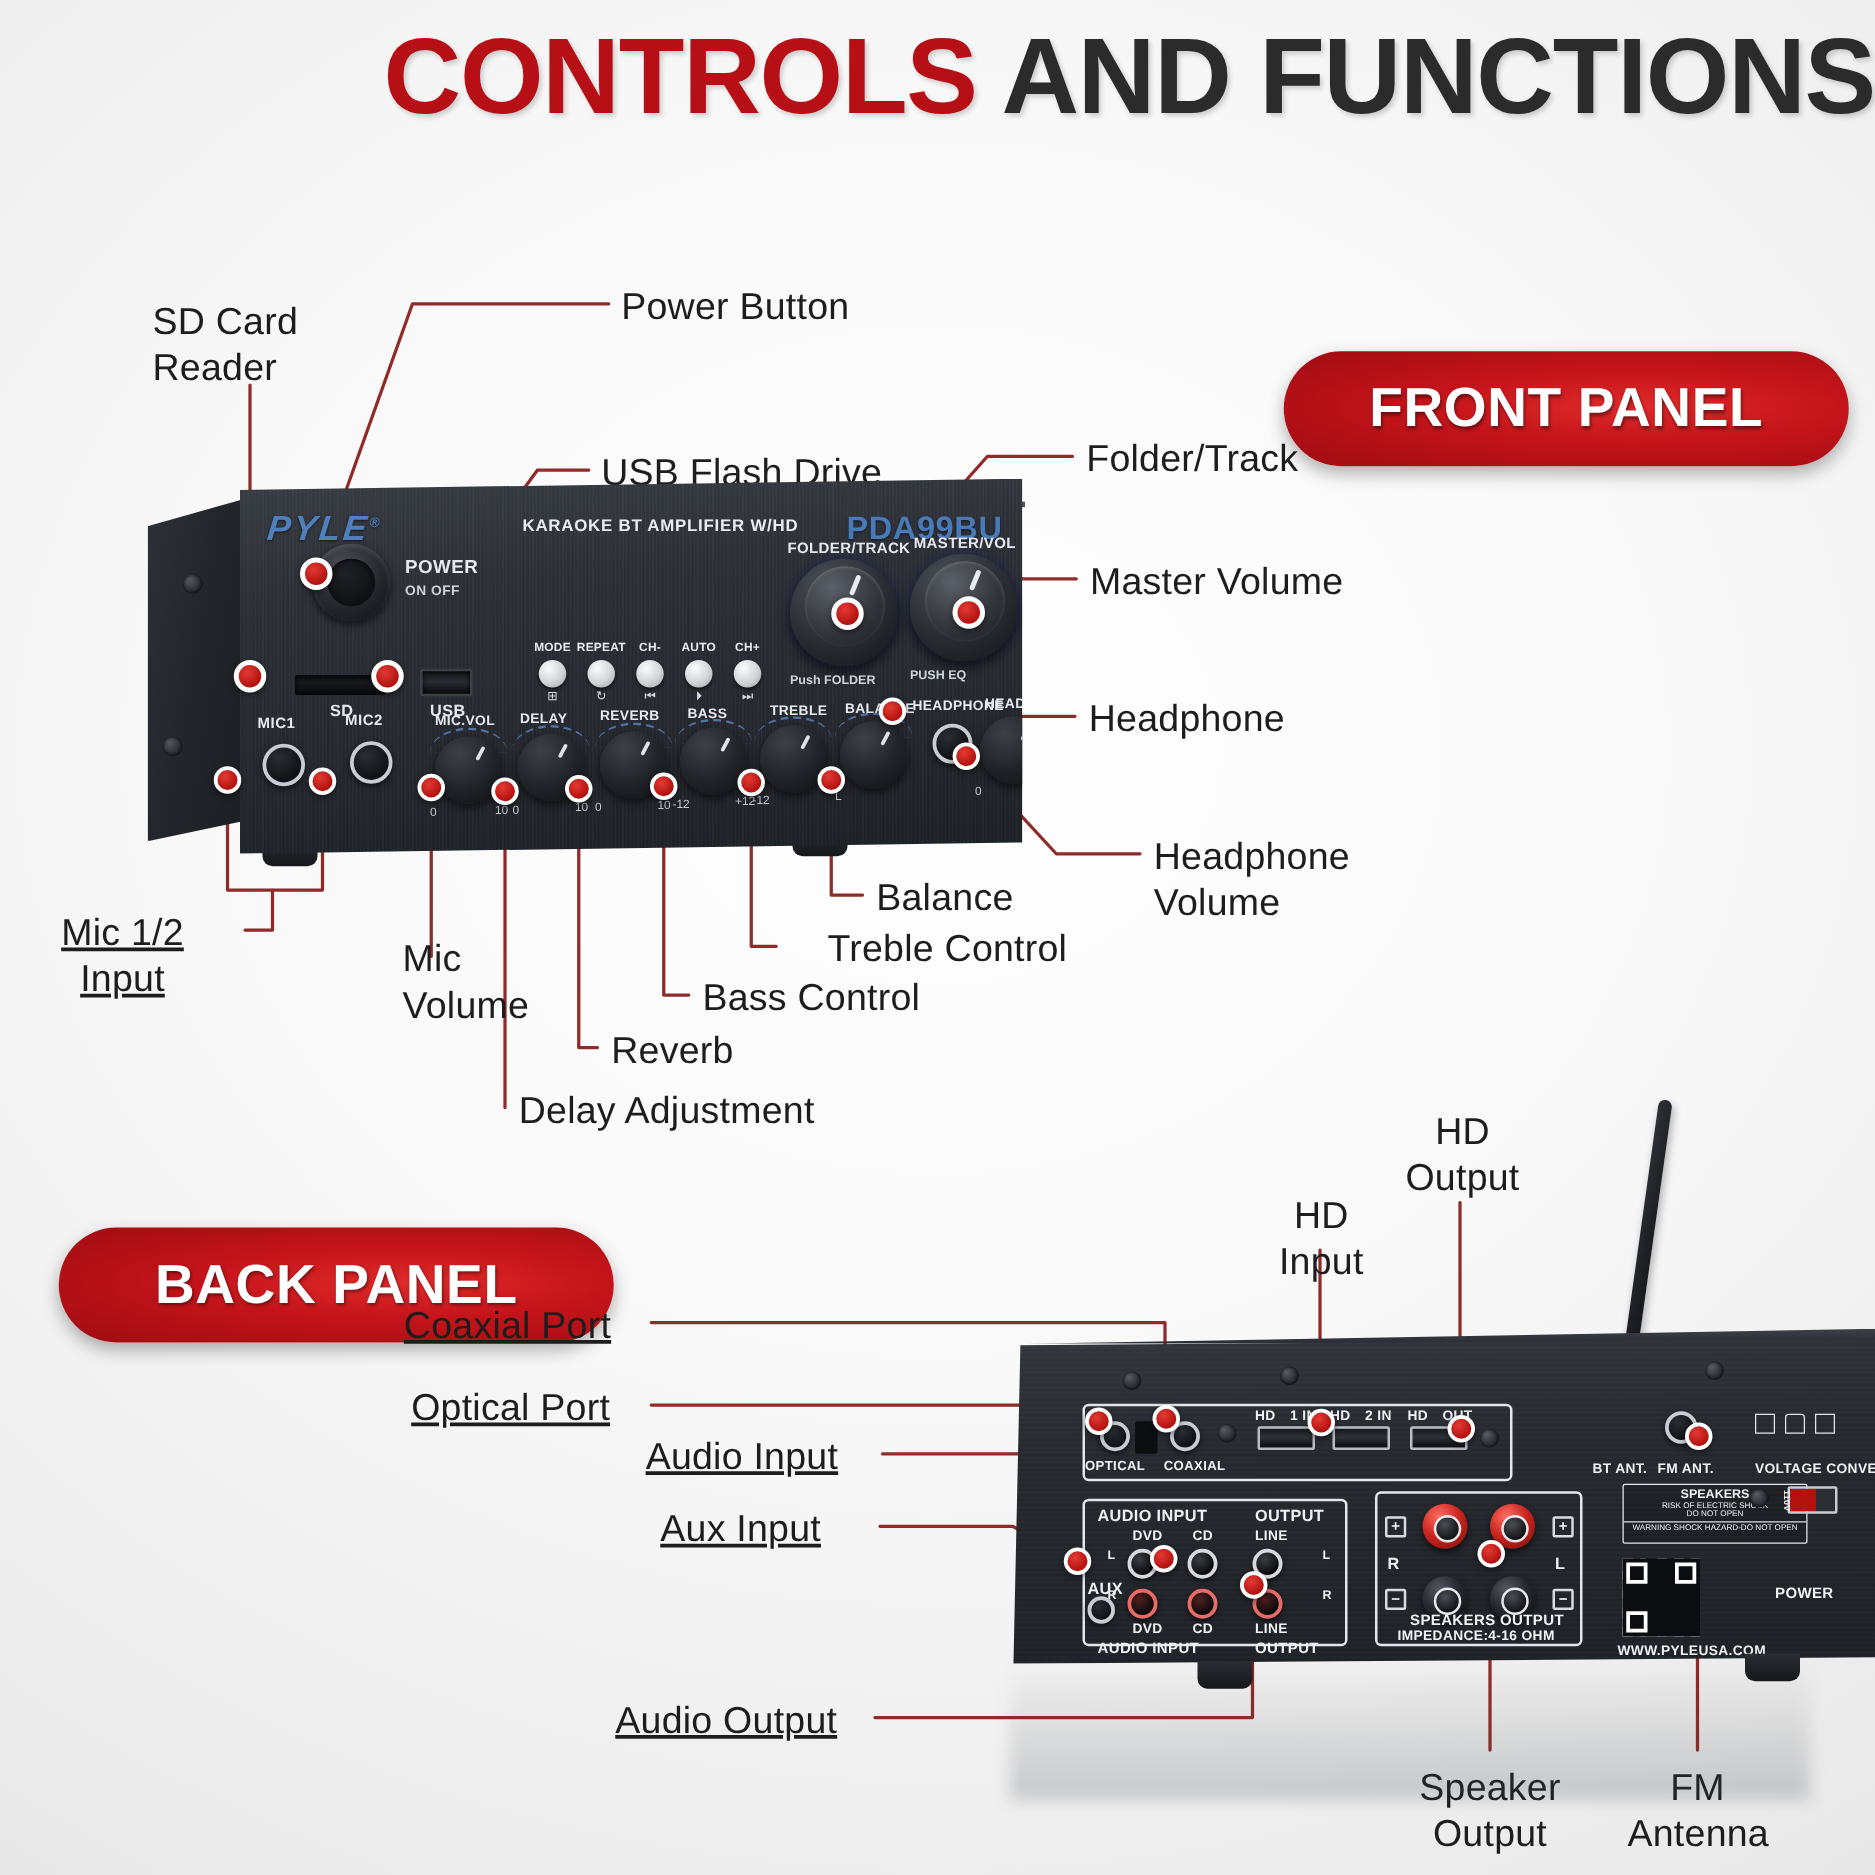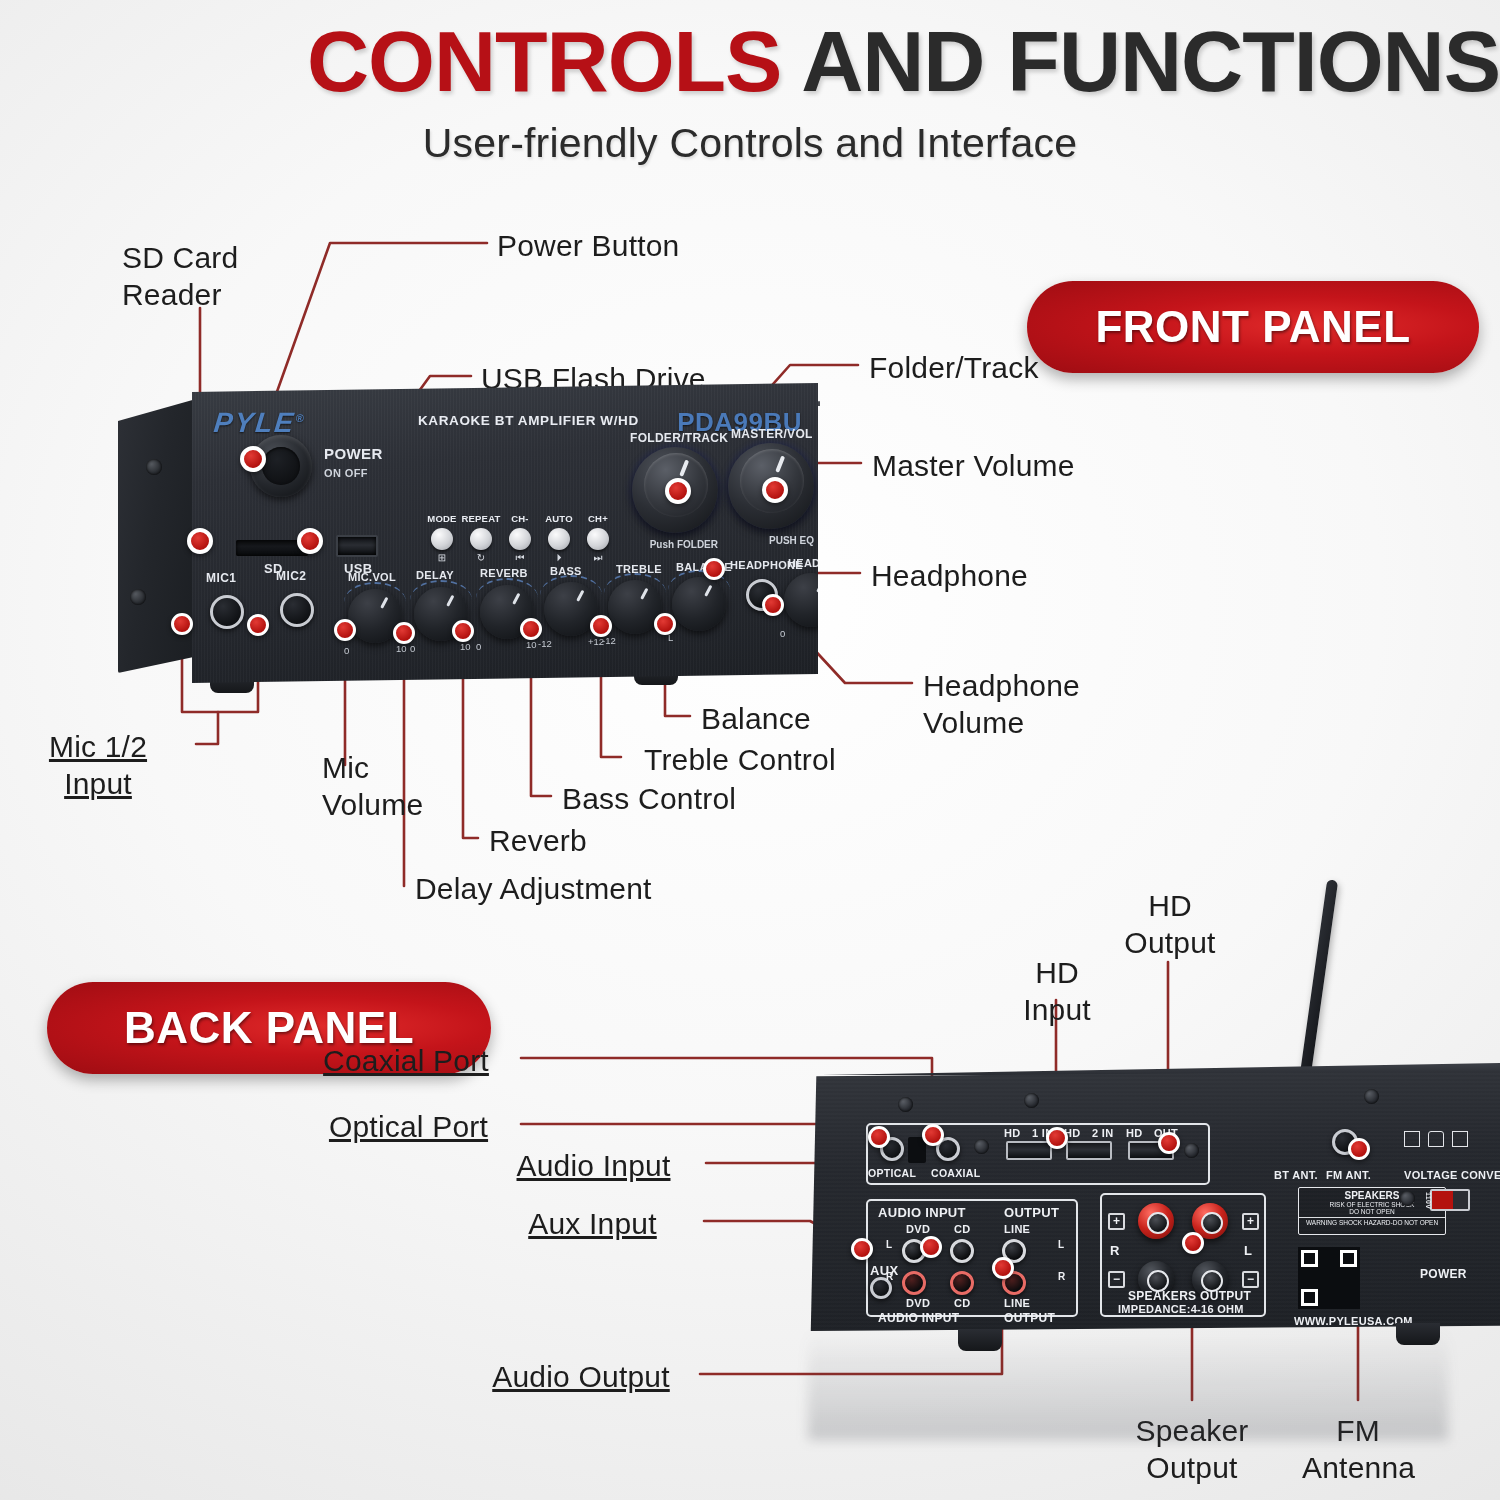--- a/index.html
+++ b/index.html
@@ -153,21 +153,21 @@
   .bigknob .face {
     position:absolute; left:12px; top:6px; width:64px; height:64px; border-radius:50%;
     background: radial-gradient(circle at 34% 26%, #5b5f67 0%, #34373d 55%, #1a1c21 100%);
     box-shadow: inset 0 1px 3px rgba(255,255,255,.2);
   }
   .bigknob .tick {
     position:absolute; left:47px; top:12px; width:4px; height:17px; border-radius:2px;
     background:#e8ebf0; transform: rotate(22deg); transform-origin: 50% 100%;
   }
   .knob-cap { position:absolute; font-size: 12px; font-weight:bold; color:#e6e9ef; letter-spacing:.3px; }
-  .knob-push { position:absolute; font-size: 10px; font-weight:bold; color:#cfd4dc; text-align:right; line-height:1.15; }
+  .knob-push { position:absolute; font-size: 10px; font-weight:bold; color:#cfd4dc; text-align:left; line-height:1.15; }
 
   
   .smallknob { position:absolute; width: 54px; height: 54px; }
   .smallknob .sbody {
     position:absolute; width:54px; height:54px; border-radius:50%;
     background: radial-gradient(circle at 36% 26%, #3d4047 0%, #212429 52%, #0e1013 100%);
     box-shadow: 0 3px 7px rgba(0,0,0,.62);
   }
   .smallknob .stick {
     position:absolute; left:32px; top:7px; width:3px; height:12px; border-radius:2px;
@@ -263,21 +263,20 @@
     position:absolute; left: 808px; top: 1330px; width: 640px; height: 110px;
     background: linear-gradient(180deg, rgba(60,64,72,.22), rgba(60,64,72,0));
     filter: blur(6px); transform: scaleY(-1);
   }
 </style>
 </head>
 <body>
 
 <div id="header">
   <div id="title"><span class="red">CONTROLS</span><span class="dark"> AND FUNCTIONS</span></div>
-  <div id="subtitle">User-friendly Controls and Interface</div>
 </div>
 
 <svg id="leaders" viewBox="0 0 1500 1500">
   <g stroke="#8f2b28" stroke-width="2.6" fill="none" stroke-linejoin="round" stroke-linecap="round">
 
     <path d="M200,308 L200,540"></path>
 
     <path d="M487,243 L330,243 L253,459"></path>
 
     <path d="M471,376 L430,376 L310,541"></path>
@@ -337,21 +336,21 @@
 <div class="callout" style="left:871px;  top:558px;">Headphone</div>
 <div class="callout" style="left:923px;  top:668px;">Headphone
 Volume</div>
 <div class="callout r" style="left:10px; top:729px; width:176px;">Mic 1/2
 Input</div>
 <div class="callout" style="left:322px;  top:750px; width:110px;">Mic
 Volume</div>
 <div class="callout" style="left:415px;  top:871px;">Delay Adjustment</div>
 <div class="callout" style="left:489px;  top:823px;">Reverb</div>
 <div class="callout" style="left:562px;  top:781px;">Bass Control</div>
-<div class="callout" style="left:644px;  top:742px;">Treble Control</div>
+<div class="callout" style="left:662px;  top:742px;">Treble Control</div>
 <div class="callout" style="left:701px;  top:701px;">Balance</div>
 
 <div class="callout r" style="left:300px; top:1043px; width:212px;">Coaxial Port</div>
 <div class="callout r" style="left:305px; top:1109px; width:207px;">Optical Port</div>
 <div class="callout r" style="left:490px; top:1148px; width:207px;">Audio Input</div>
 <div class="callout r" style="left:490px; top:1206px; width:205px;">Aux Input</div>
 <div class="callout r" style="left:470px; top:1359px; width:222px;">Audio Output</div>
 <div class="callout" style="left:1011px; top:955px; width:92px; text-align:center;">HD
 Input</div>
 <div class="callout" style="left:1124px; top:888px; width:92px; text-align:center;">HD

